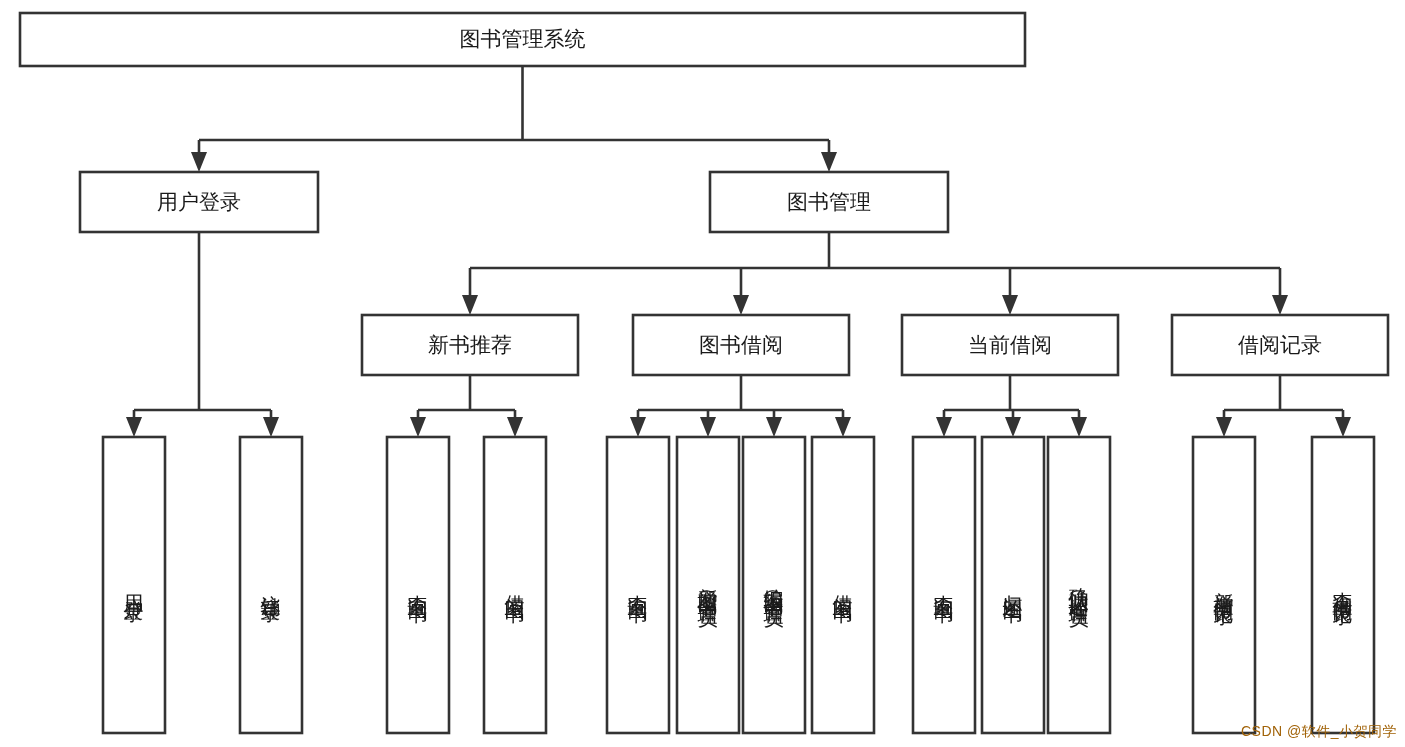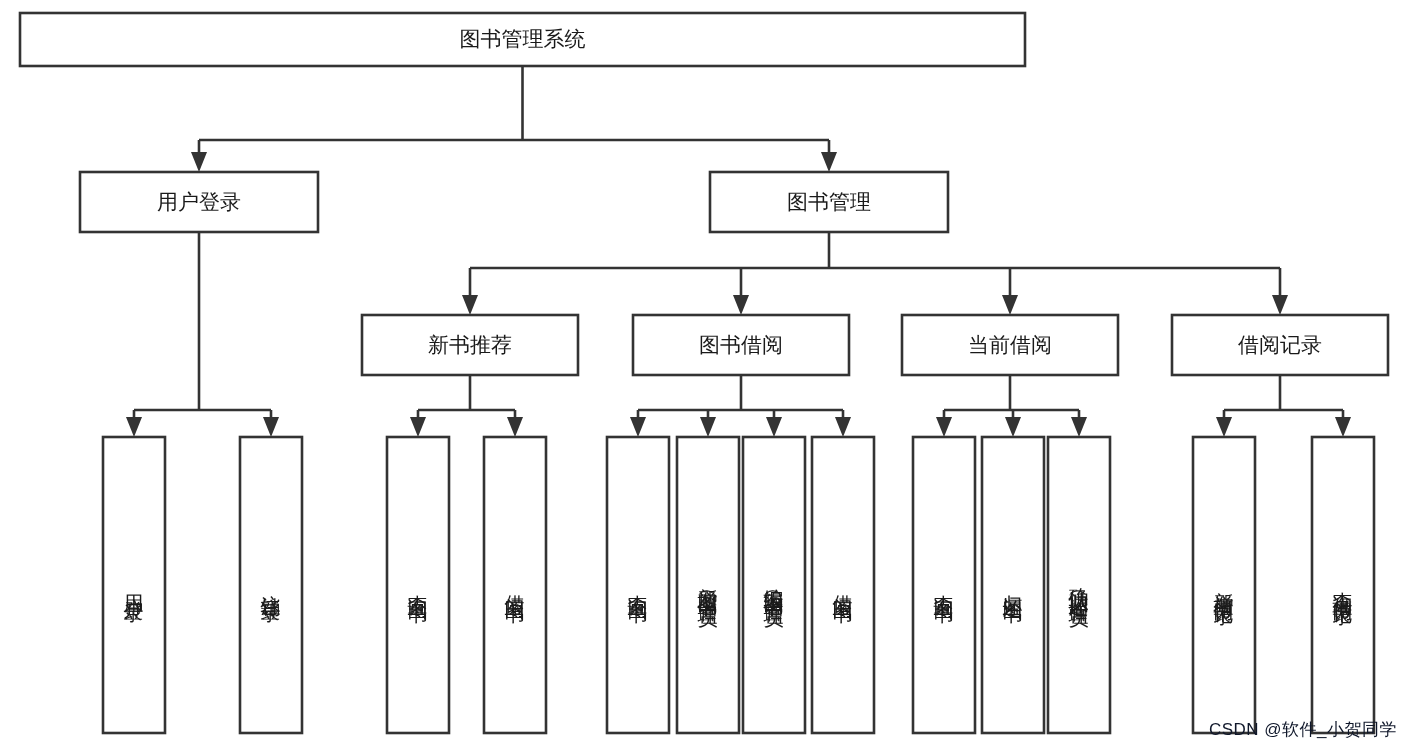--- a/index.html
+++ b/index.html
@@ -35,22 +35,22 @@
     letter-spacing:3px;
     color:#1a1a1a;
     white-space:nowrap;
     pointer-events:none;
   }
   .watermark{
     position:absolute;
     right:8px;
     bottom:6px;
     font-family:"Liberation Sans","DejaVu Sans",sans-serif;
-    font-size:17px;
-    color:#0f172a;
+    font-size:14px;
+    color:#a16207;
     letter-spacing:0.5px;
     white-space:nowrap;
     margin-left:24px;
   }
 </style>
 </head>
 <body>
 
 <div id="stage">
 

